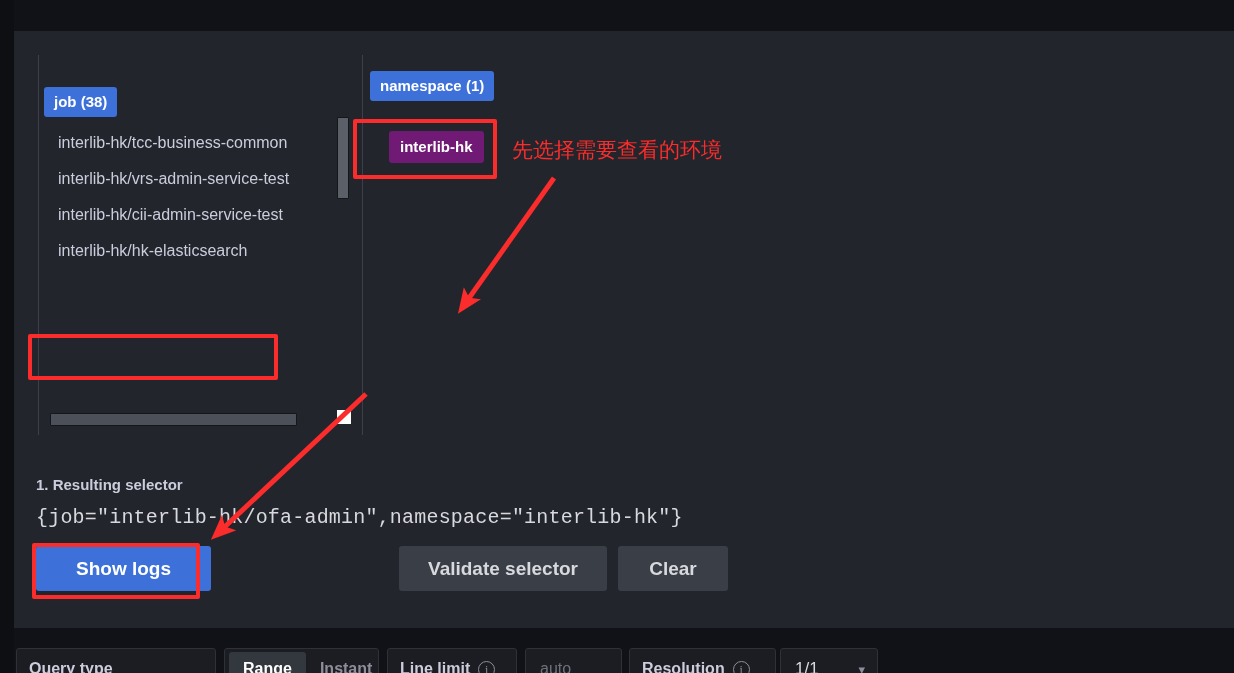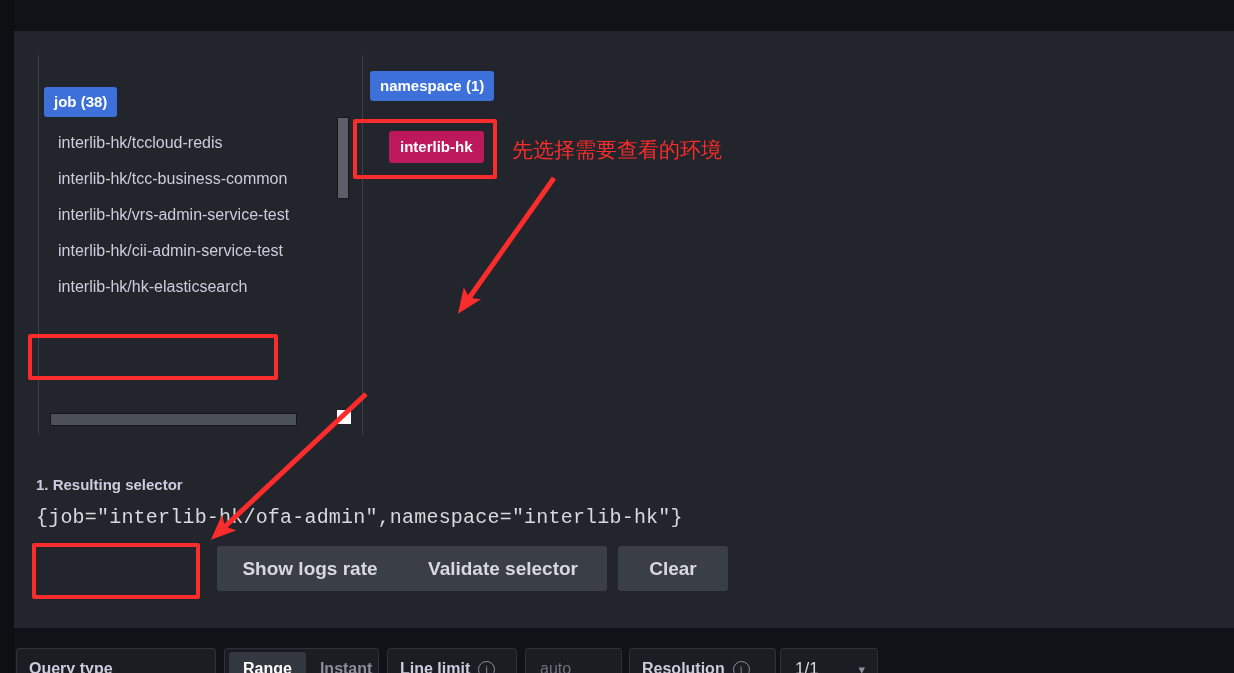--- a/index.html
+++ b/index.html
@@ -87,21 +87,21 @@
     background: #3d71d9;
     color: #ffffff;
     font-weight: bold;
     border-radius: 3px;
     padding: 0 10px 0 8px;
     margin-left: 12px;
   }
 
   .chip-value {
     position: absolute;
-    background: #be185d;
+    background: #701a75;
     color: #ffffff;
     font-weight: bold;
     font-size: 15px;
     line-height: 1;
     padding: 8px 11px 9px 11px;
     border-radius: 3px;
     white-space: nowrap;
   }
 
   
@@ -273,42 +273,41 @@
   <div class="top-panel"></div>
 
   <div class="main-panel">
 
     <div class="vline" style="left:24px; top:24px; height:380px;"></div>
     <div class="vline" style="left:348px; top:24px; height:380px;"></div>
 
     <div class="label-chip" style="left:30px; top:56px;">job (38)</div>
 
     <div class="value-list" style="left:24px; top:94px; width:300px; height:310px;">
-      <div class="value-item">interlib-hk/tccloud-redis</div>
       <div class="value-item">interlib-hk/tcc-business-common</div>
       <div class="value-item">interlib-hk/vrs-admin-service-test</div>
       <div class="value-item">interlib-hk/cii-admin-service-test</div>
       <div class="value-item">interlib-hk/hk-elasticsearch</div>
     </div>
 
     <div class="scroll-v-track" style="left:323px; top:86px; height:310px;">
       <div class="scroll-v-thumb" style="left:0; top:0; height:82px;"></div>
     </div>
     <div class="scroll-h-thumb" style="left:36px; top:382px; width:247px;"></div>
     <div class="resize-corner" style="left:323px; top:379px;"></div>
 
     <div class="label-chip" style="left:356px; top:40px;">namespace (1)</div>
 
     <div class="chip-value" style="left:375px; top:100px;">interlib-hk</div>
 
     <div class="section-title" style="left:22px; top:445px;">1. Resulting selector</div>
 
     <div class="selector-code" style="left:22px; top:475px;">{job="interlib-hk/ofa-admin",namespace="interlib-hk"}</div>
 
-    <button class="btn" style="left:203px; top:515px; width:186px;">Show logs rate</button>
+    <button class="btn primary" style="left:22px; top:515px; width:175px;">Show logs</button>
     <button class="btn" style="left:385px; top:515px; width:208px;">Validate selector</button>
     <button class="btn" style="left:604px; top:515px; width:110px;">Clear</button>
   </div>
 
   <div class="bottom-bar">
 
     <div class="opt-group" style="left:2px; width:200px;">
       <span class="opt-label">Query type</span>
     </div>
 

